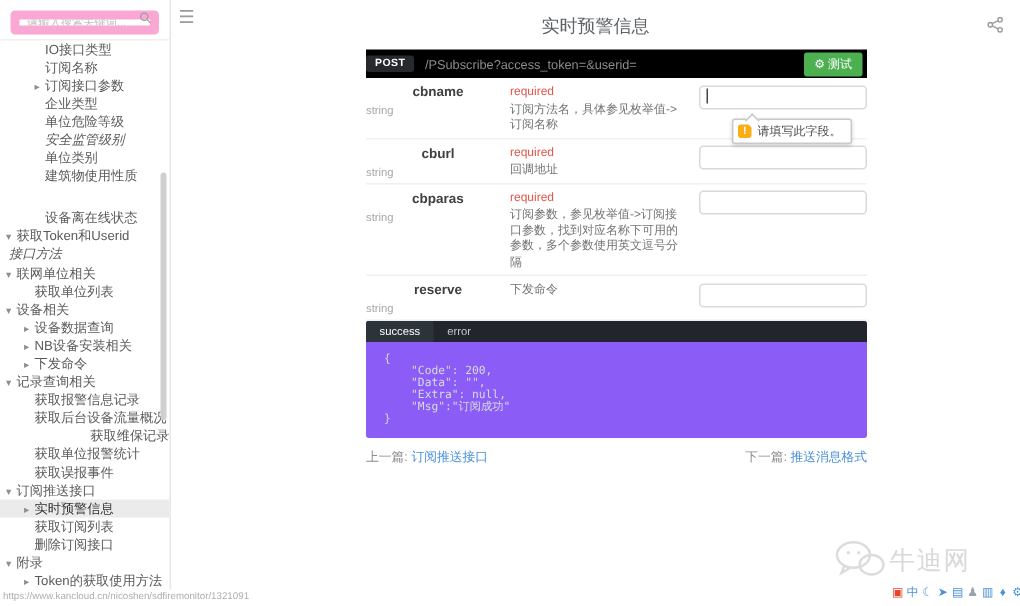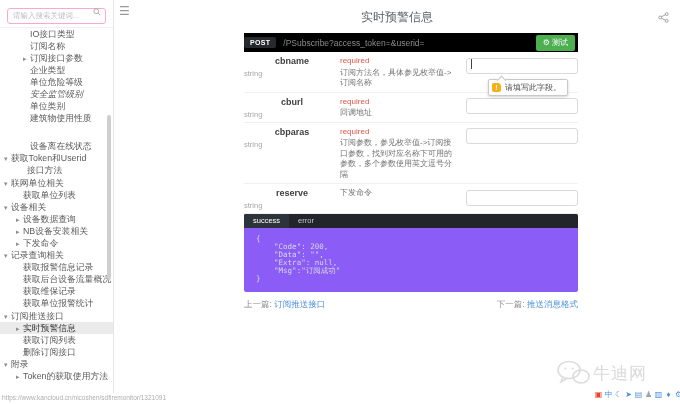--- a/index.html
+++ b/index.html
@@ -5,21 +5,21 @@
   html,body{margin:0;padding:0;}
   body{
     width:680px;height:404px;position:relative;overflow:hidden;
     background:#fff;font-family:"Liberation Sans","DejaVu Sans",sans-serif;
     -webkit-font-smoothing:antialiased;
   }
   
   .sidebar{position:absolute;left:0;top:0;width:113px;height:404px;background:#fff;border-right:1px solid #e6e6e6;}
   .sb-title{height:29px;line-height:29px;padding-left:10px;font-size:9.5px;font-weight:bold;color:#383838;border-bottom:1px solid #ededed;white-space:nowrap;}
   .sb-search{position:relative;padding:4px 7px 3px 7px;border-bottom:1px solid #f0f0f0;}
-  .sb-search input{width:100%;box-sizing:border-box;height:16px;border:1px solid #f9a8d4;border-radius:3px;font-size:7.5px;padding:0 15px 0 5px;color:#999;outline:none;background:#fff;}
+  .sb-search input{width:100%;box-sizing:border-box;height:16px;border:6px solid #f9a8d4;border-radius:3px;font-size:7.5px;padding:0 15px 0 5px;color:#999;outline:none;background:#fff;}
   .sb-search input::placeholder{color:#bdbdbd;}
   .sb-search svg{position:absolute;right:12px;top:8px;}
   .menu{position:relative;}
   .menu-item{height:12.1px;line-height:12.1px;font-size:8.8px;color:#5a5a5a;white-space:nowrap;overflow:hidden;cursor:pointer;}
   .menu-item.selected{background:#ebebeb;color:#333;}
   .menu-item .arrow{display:inline-block;font-size:7px;color:#8f8f8f;width:7px;}
   .sb-scroll{position:absolute;top:115px;left:107px;width:4px;height:165px;background:#cfcfcf;border-radius:2px;}
   
   .main{position:absolute;left:114px;top:0;right:0;bottom:0;}
   .hamburger{position:absolute;left:5px;top:4px;font-size:12px;color:#9b9b9b;cursor:pointer;}
@@ -79,32 +79,33 @@
       <div class="menu-item" style="padding-left: 30px;"><span>IO接口类型</span></div>
       <div class="menu-item" style="padding-left: 30px;"><span>订阅名称</span></div>
       <div class="menu-item" style="padding-left: 23px;"><span class="arrow">▸</span><span>订阅接口参数</span></div>
       <div class="menu-item" style="padding-left: 30px;"><span>企业类型</span></div>
       <div class="menu-item" style="padding-left: 30px;"><span>单位危险等级</span></div>
       <div class="menu-item" style="padding-left: 30px; font-style: italic;"><span>安全监管级别</span></div>
       <div class="menu-item" style="padding-left: 30px;"><span>单位类别</span></div>
       <div class="menu-item" style="padding-left: 30px;"><span>建筑物使用性质</span></div>
       <div class="menu-item" style="padding-left: 30px; margin-top: 16px;"><span>设备离在线状态</span></div>
       <div class="menu-item" style="padding-left: 4px;"><span class="arrow">▾</span><span>获取Token和Userid</span></div>
-      <div class="menu-item" style="padding-left: 27px;"><span>接口方法</span></div>
+      <div class="menu-item" style="padding-left: 6px; font-style: italic;"><span>接口方法</span></div>
       <div class="menu-item" style="padding-left: 4px;"><span class="arrow">▾</span><span>联网单位相关</span></div>
       <div class="menu-item" style="padding-left: 23px;"><span>获取单位列表</span></div>
       <div class="menu-item" style="padding-left: 4px;"><span class="arrow">▾</span><span>设备相关</span></div>
       <div class="menu-item" style="padding-left: 16px;"><span class="arrow">▸</span><span>设备数据查询</span></div>
       <div class="menu-item" style="padding-left: 16px;"><span class="arrow">▸</span><span>NB设备安装相关</span></div>
       <div class="menu-item" style="padding-left: 16px;"><span class="arrow">▸</span><span>下发命令</span></div>
       <div class="menu-item" style="padding-left: 4px;"><span class="arrow">▾</span><span>记录查询相关</span></div>
       <div class="menu-item" style="padding-left: 23px;"><span>获取报警信息记录</span></div>
       <div class="menu-item" style="padding-left: 23px;"><span>获取后台设备流量概况</span></div>
-      <div class="menu-item" style="padding-left: 23px;"><span>获取维保记录</span></div>
+      <div class="menu-item" style="padding-left: 23px; text-align: right;"><span>获取维保记录</span></div>
       <div class="menu-item" style="padding-left: 23px;"><span>获取单位报警统计</span></div>
+      <div class="menu-item" style="padding-left: 23px;"><span>获取误报事件</span></div>
       <div class="menu-item" style="padding-left: 4px;"><span class="arrow">▾</span><span>订阅推送接口</span></div>
       <div class="menu-item selected" style="padding-left: 16px;"><span class="arrow">▸</span><span>实时预警信息</span></div>
       <div class="menu-item" style="padding-left: 23px;"><span>获取订阅列表</span></div>
       <div class="menu-item" style="padding-left: 23px;"><span>删除订阅接口</span></div>
       <div class="menu-item" style="padding-left: 4px;"><span class="arrow">▾</span><span>附录</span></div>
       <div class="menu-item" style="padding-left: 16px;"><span class="arrow">▸</span><span>Token的获取使用方法</span></div>
     </div>
   <div class="sb-scroll"></div>
 </div>
 

